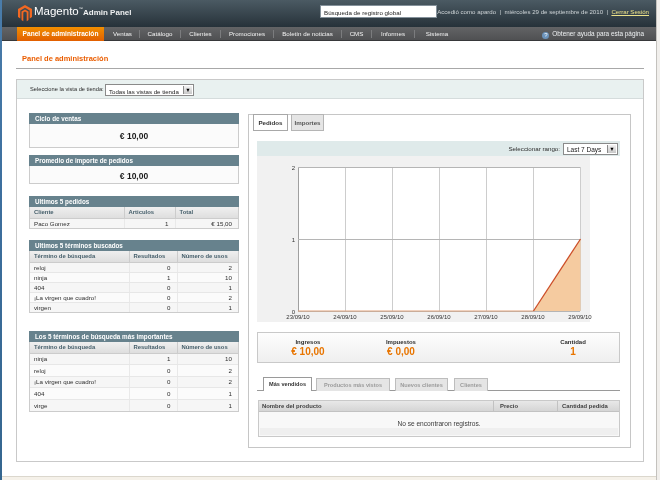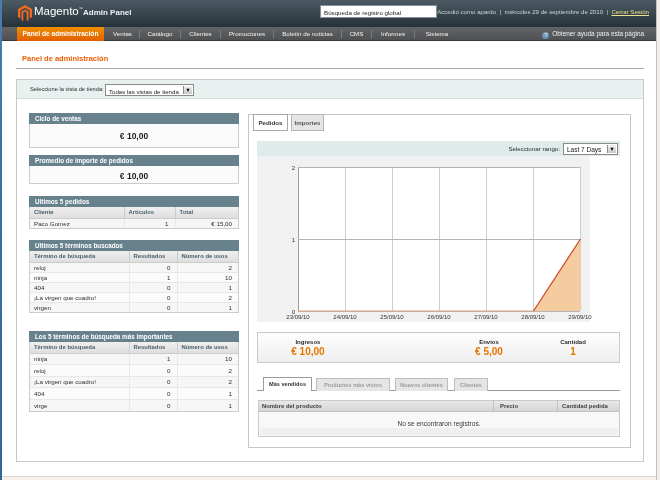--- a/index.html
+++ b/index.html
@@ -298,23 +298,23 @@
       <text x="276" y="163" text-anchor="middle">28/09/10</text>
       <text x="323" y="163" text-anchor="middle">29/09/10</text>
     </g>
   </svg>
 
   <div id="totals" class="abs">
     <div class="c" style="left:4.6px;">
         <div class="l">Ingresos</div>
         <div class="v">€ 10,00</div>
       </div>
-    <div class="c" style="left:185.6px;">
-        <div class="l">Envios</div>
-        <div class="v">€ 5,00</div>
+    <div class="c" style="left:97.6px;">
+        <div class="l">Impuestos</div>
+        <div class="v">€ 0,00</div>
       </div>
     <div class="c" style="left:269.6px;">
         <div class="l">Cantidad</div>
         <div class="v">1</div>
       </div>
   </div>
 
   <div id="t2line" class="abs"></div>
   <div class="t2 on" style="left:263px;width:49px;">Más vendidos</div>
   <div class="t2" style="left:316px;width:74px;">Productos más vistos</div>

